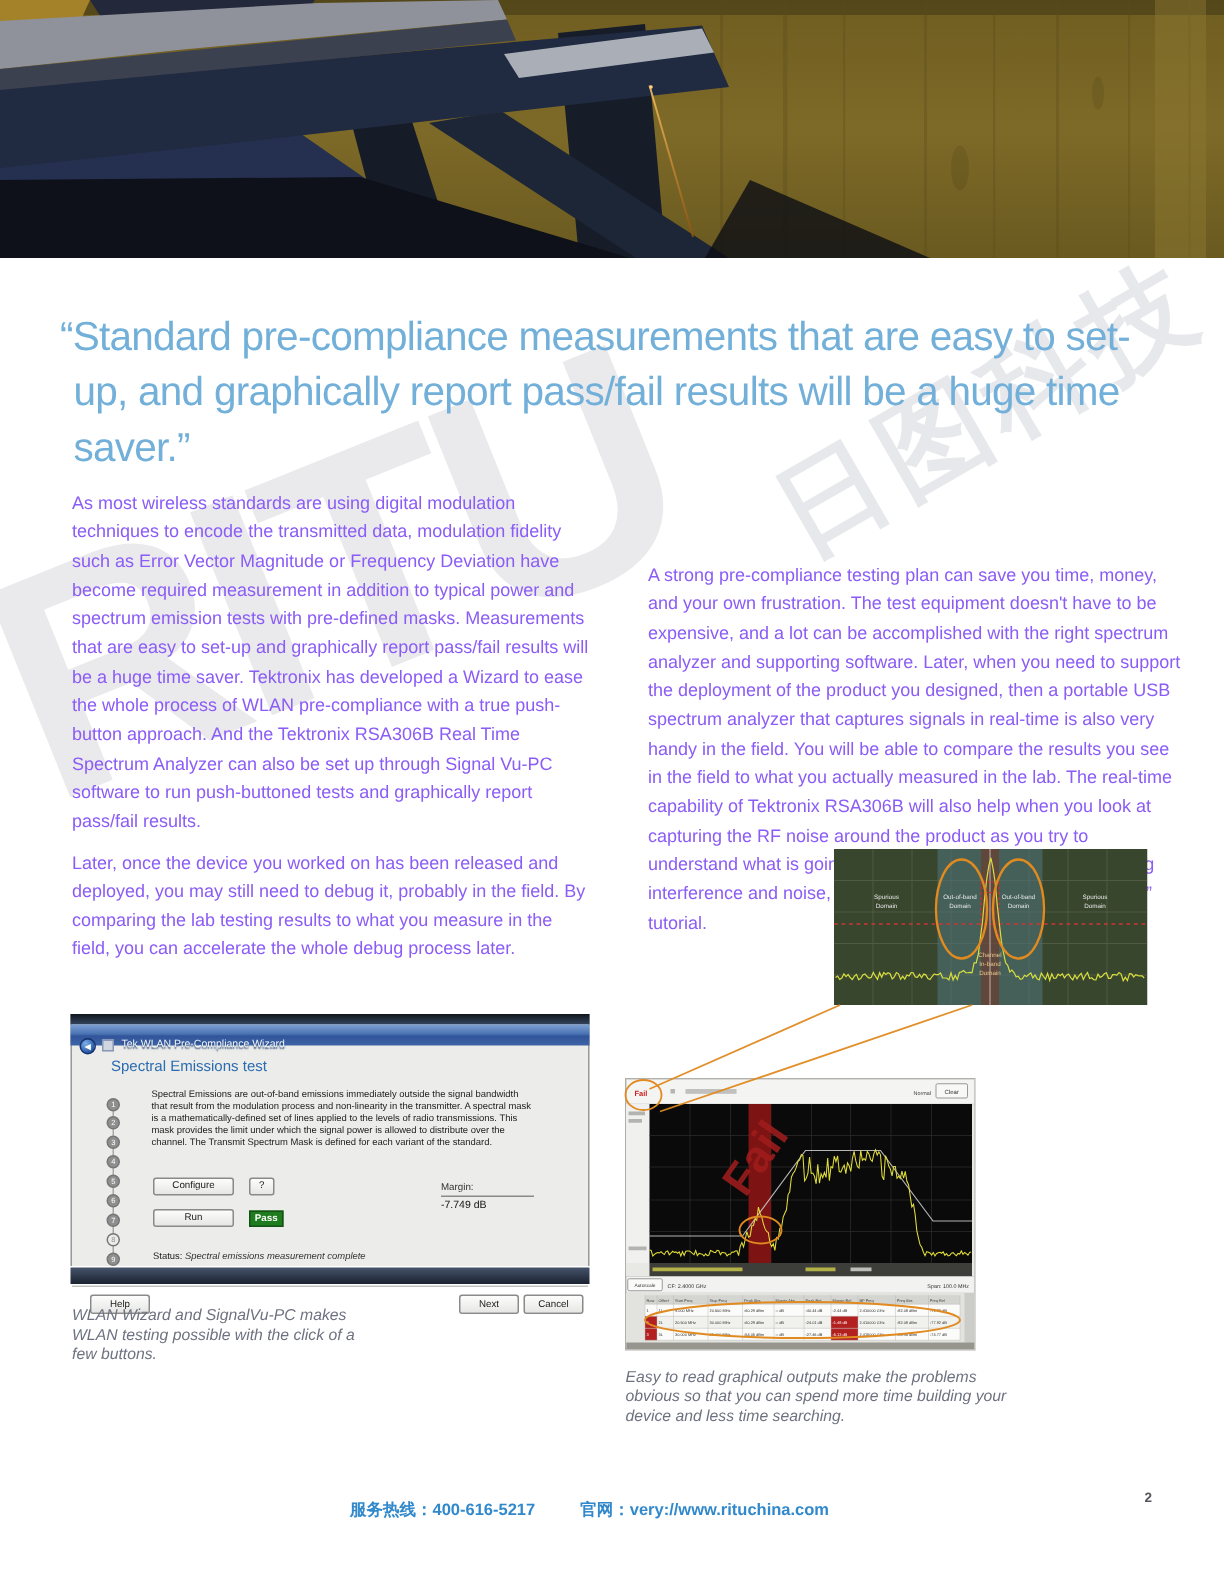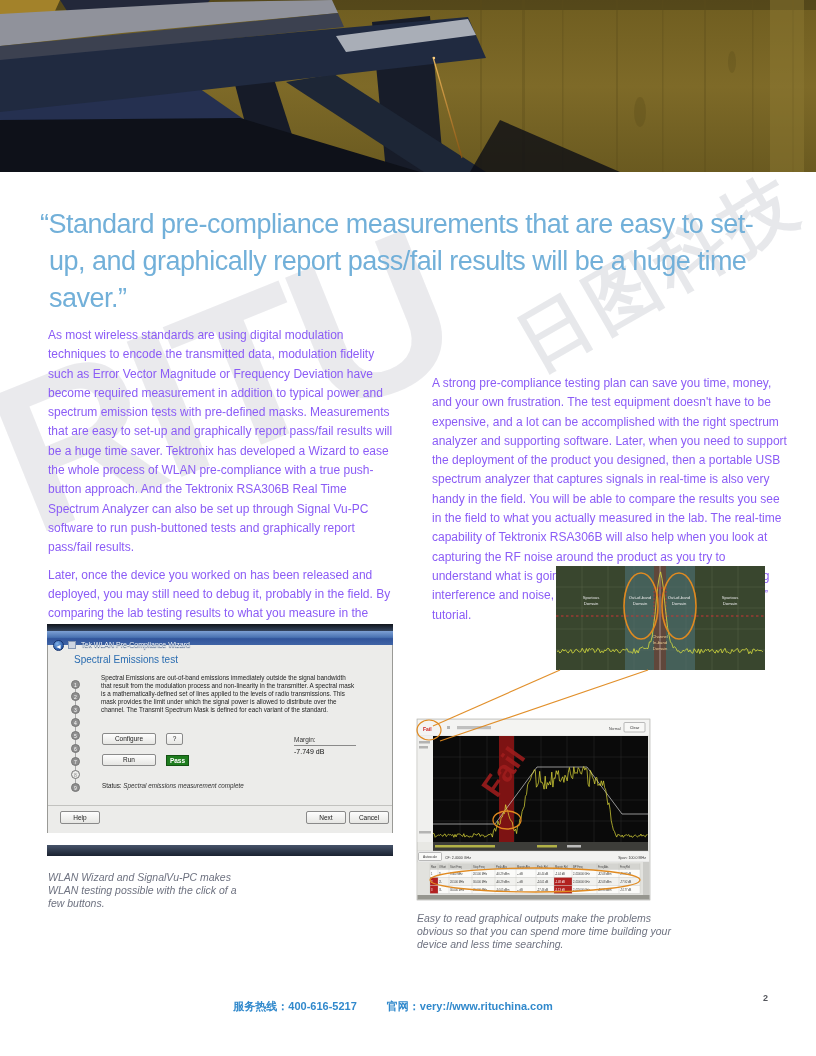--- a/index.html
+++ b/index.html
@@ -25,21 +25,21 @@
   .col-right{left:432px;width:356px;margin-top:48px;}
   
   .caption{position:absolute;z-index:2;color:#6e7280;font-style:italic;font-size:10.5px;line-height:13px;}
   .cap-left{left:48px;top:871px;width:195px;}
   .cap-right{left:417px;top:912px;width:268px;}
   
   .footer{position:absolute;left:0;top:999px;width:816px;display:flex;justify-content:center;gap:30px;
           z-index:2;color:#3189cc;font-size:11px;font-weight:bold;padding-right:30px;box-sizing:border-box;}
   .pagenum{position:absolute;right:48px;top:993px;z-index:2;color:#54565c;font-size:9px;font-weight:bold;}
   
-  .wizard{position:absolute;left:47px;top:624px;width:346px;height:209px;z-index:2;background:#ececea;
+  .wizard{position:absolute;left:47px;top:676px;width:346px;height:168px;z-index:2;background:#ececea;
           border-left:1px solid #9a9a96;border-right:1px solid #9a9a96;box-sizing:border-box;}
   .wiz-topstrip{position:absolute;left:-1px;top:0;width:346px;height:7px;
                 background:linear-gradient(#11151c,#33445e);}
   .wiz-titlebar{position:absolute;left:-1px;top:7px;width:346px;height:14px;
                 background:linear-gradient(#7da0d4,#4a73b2 45%,#31549a 55%,#3f64a6);}
   .wiz-back{position:absolute;left:6px;top:8.5px;width:11px;height:11px;border-radius:50%;
             background:radial-gradient(circle at 35% 30%,#7fb0e8,#2a5aa8 70%,#173a78);
             border:1px solid #14336e;color:#fff;font-size:7px;line-height:11px;text-align:center;box-sizing:border-box;}
   .wiz-appicon{position:absolute;left:21px;top:10px;width:8px;height:8px;background:#cfd6e2;
                border:1px solid #8899b5;box-sizing:border-box;}

